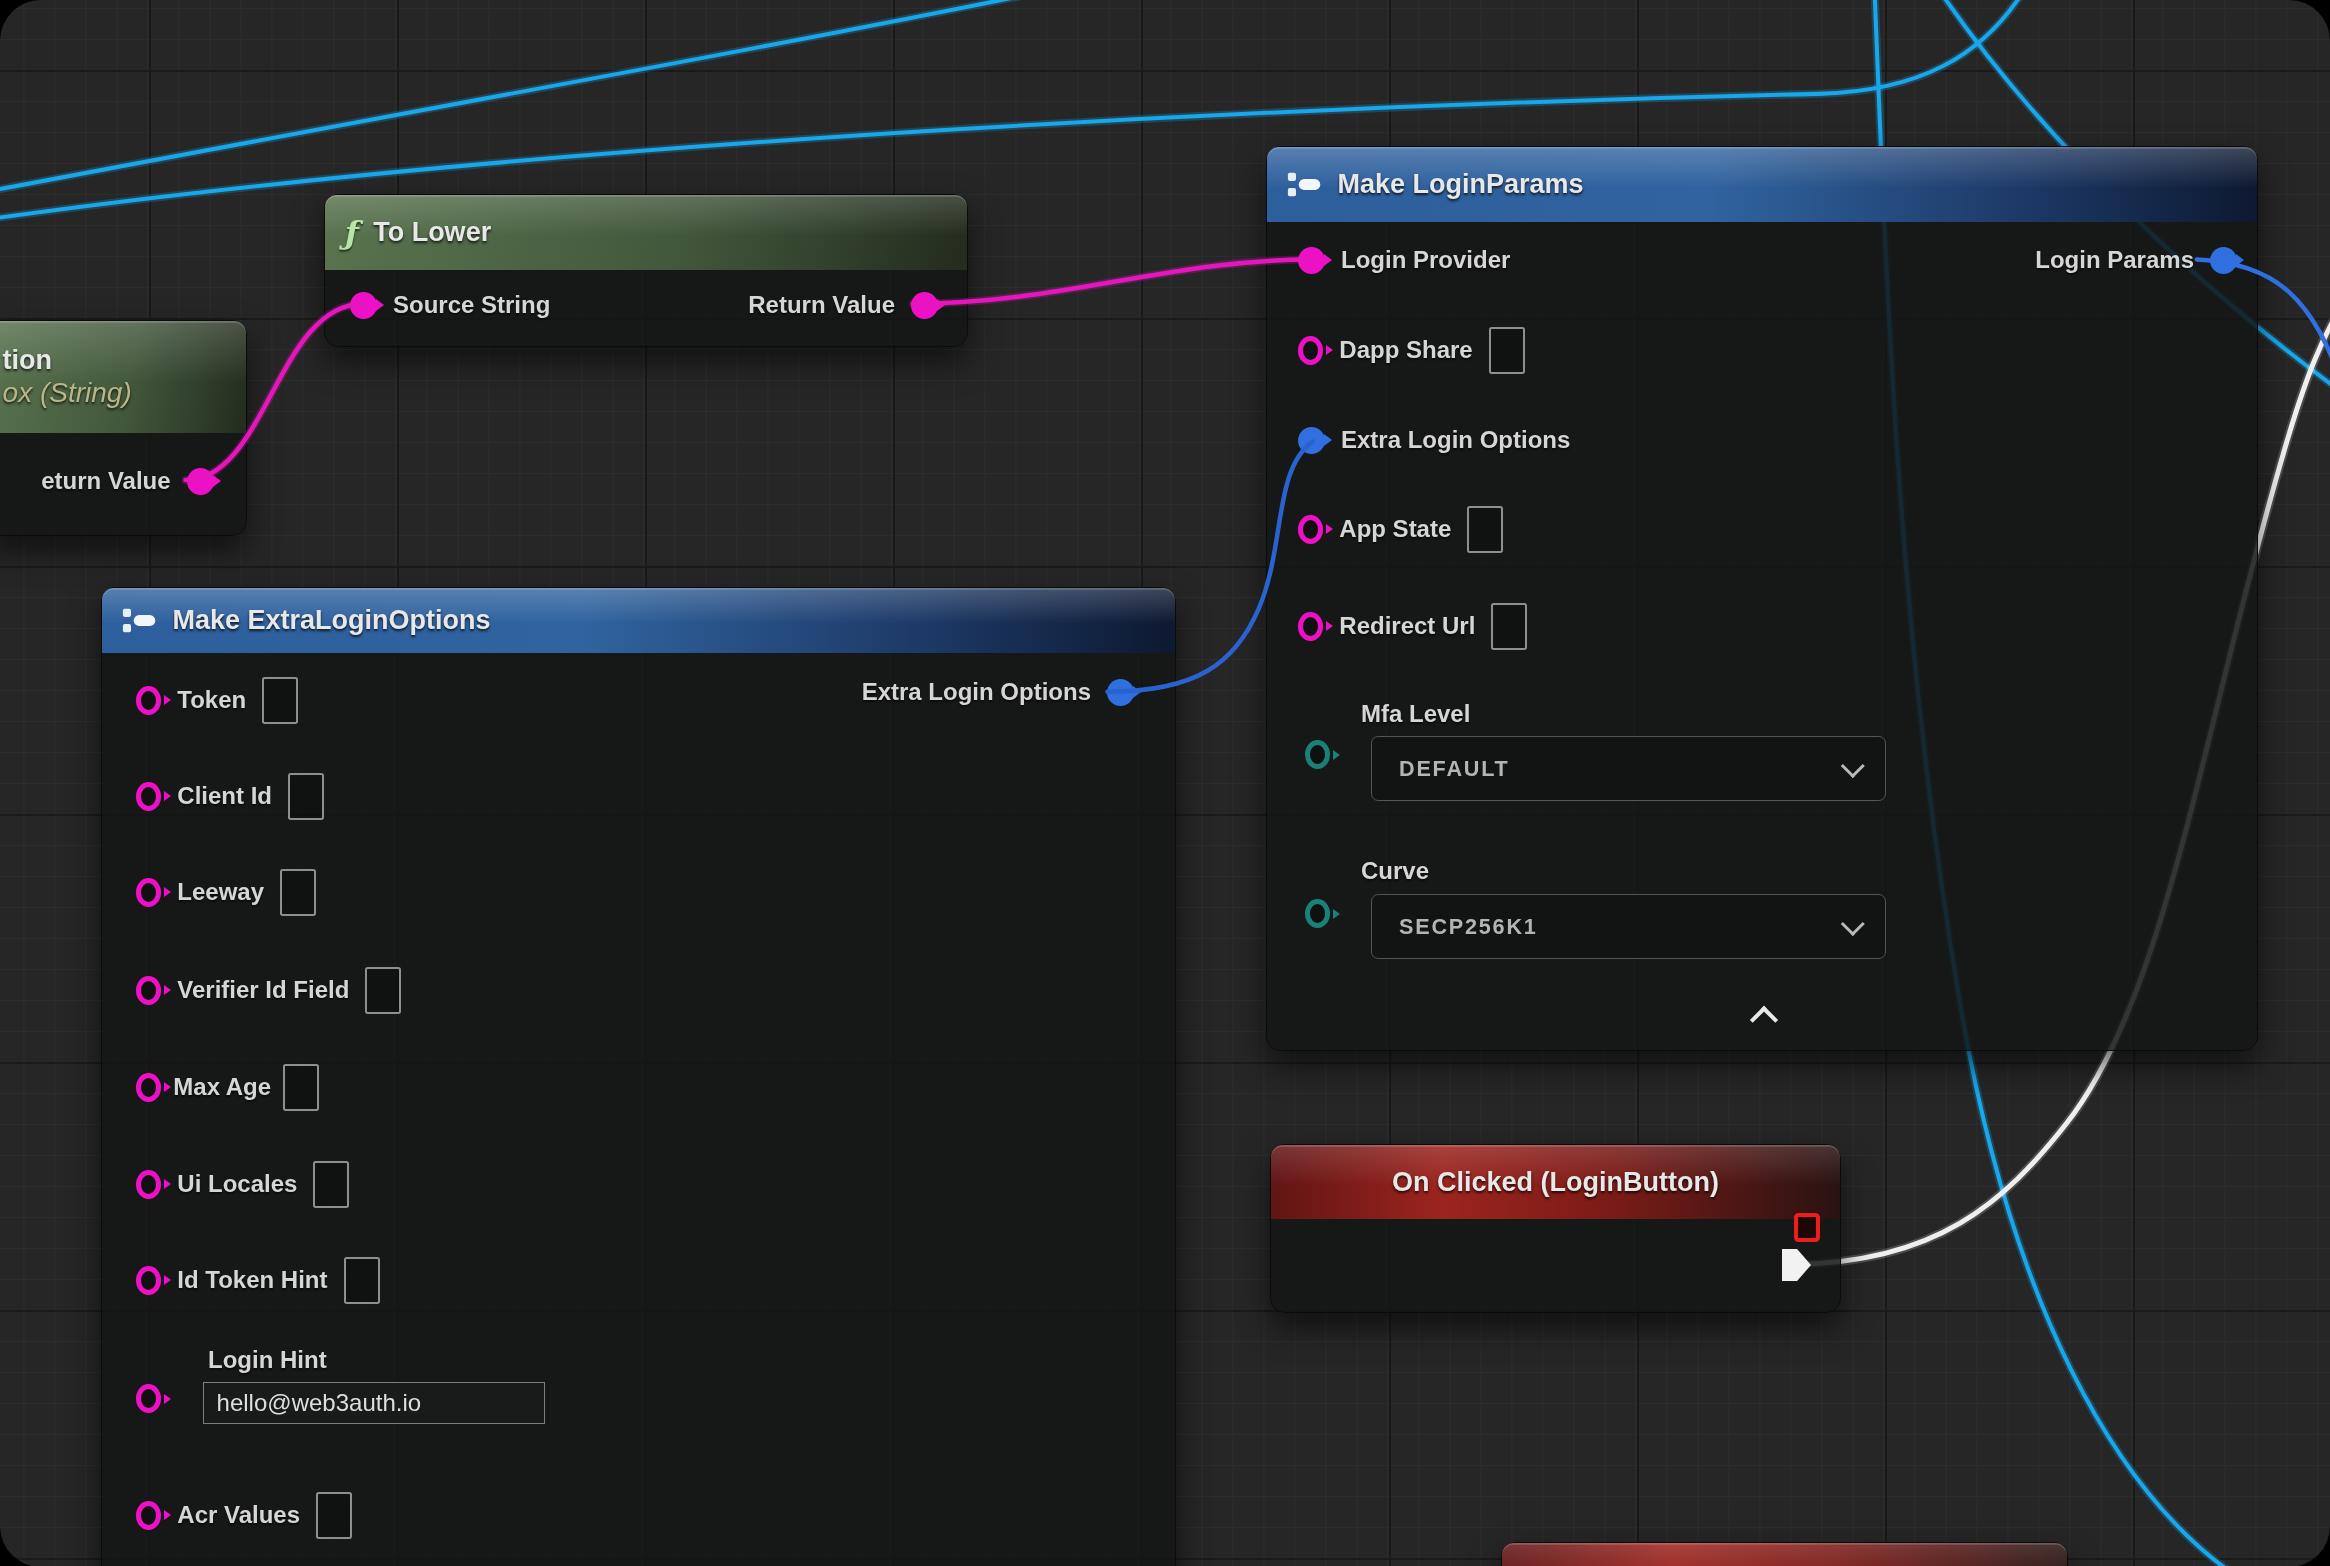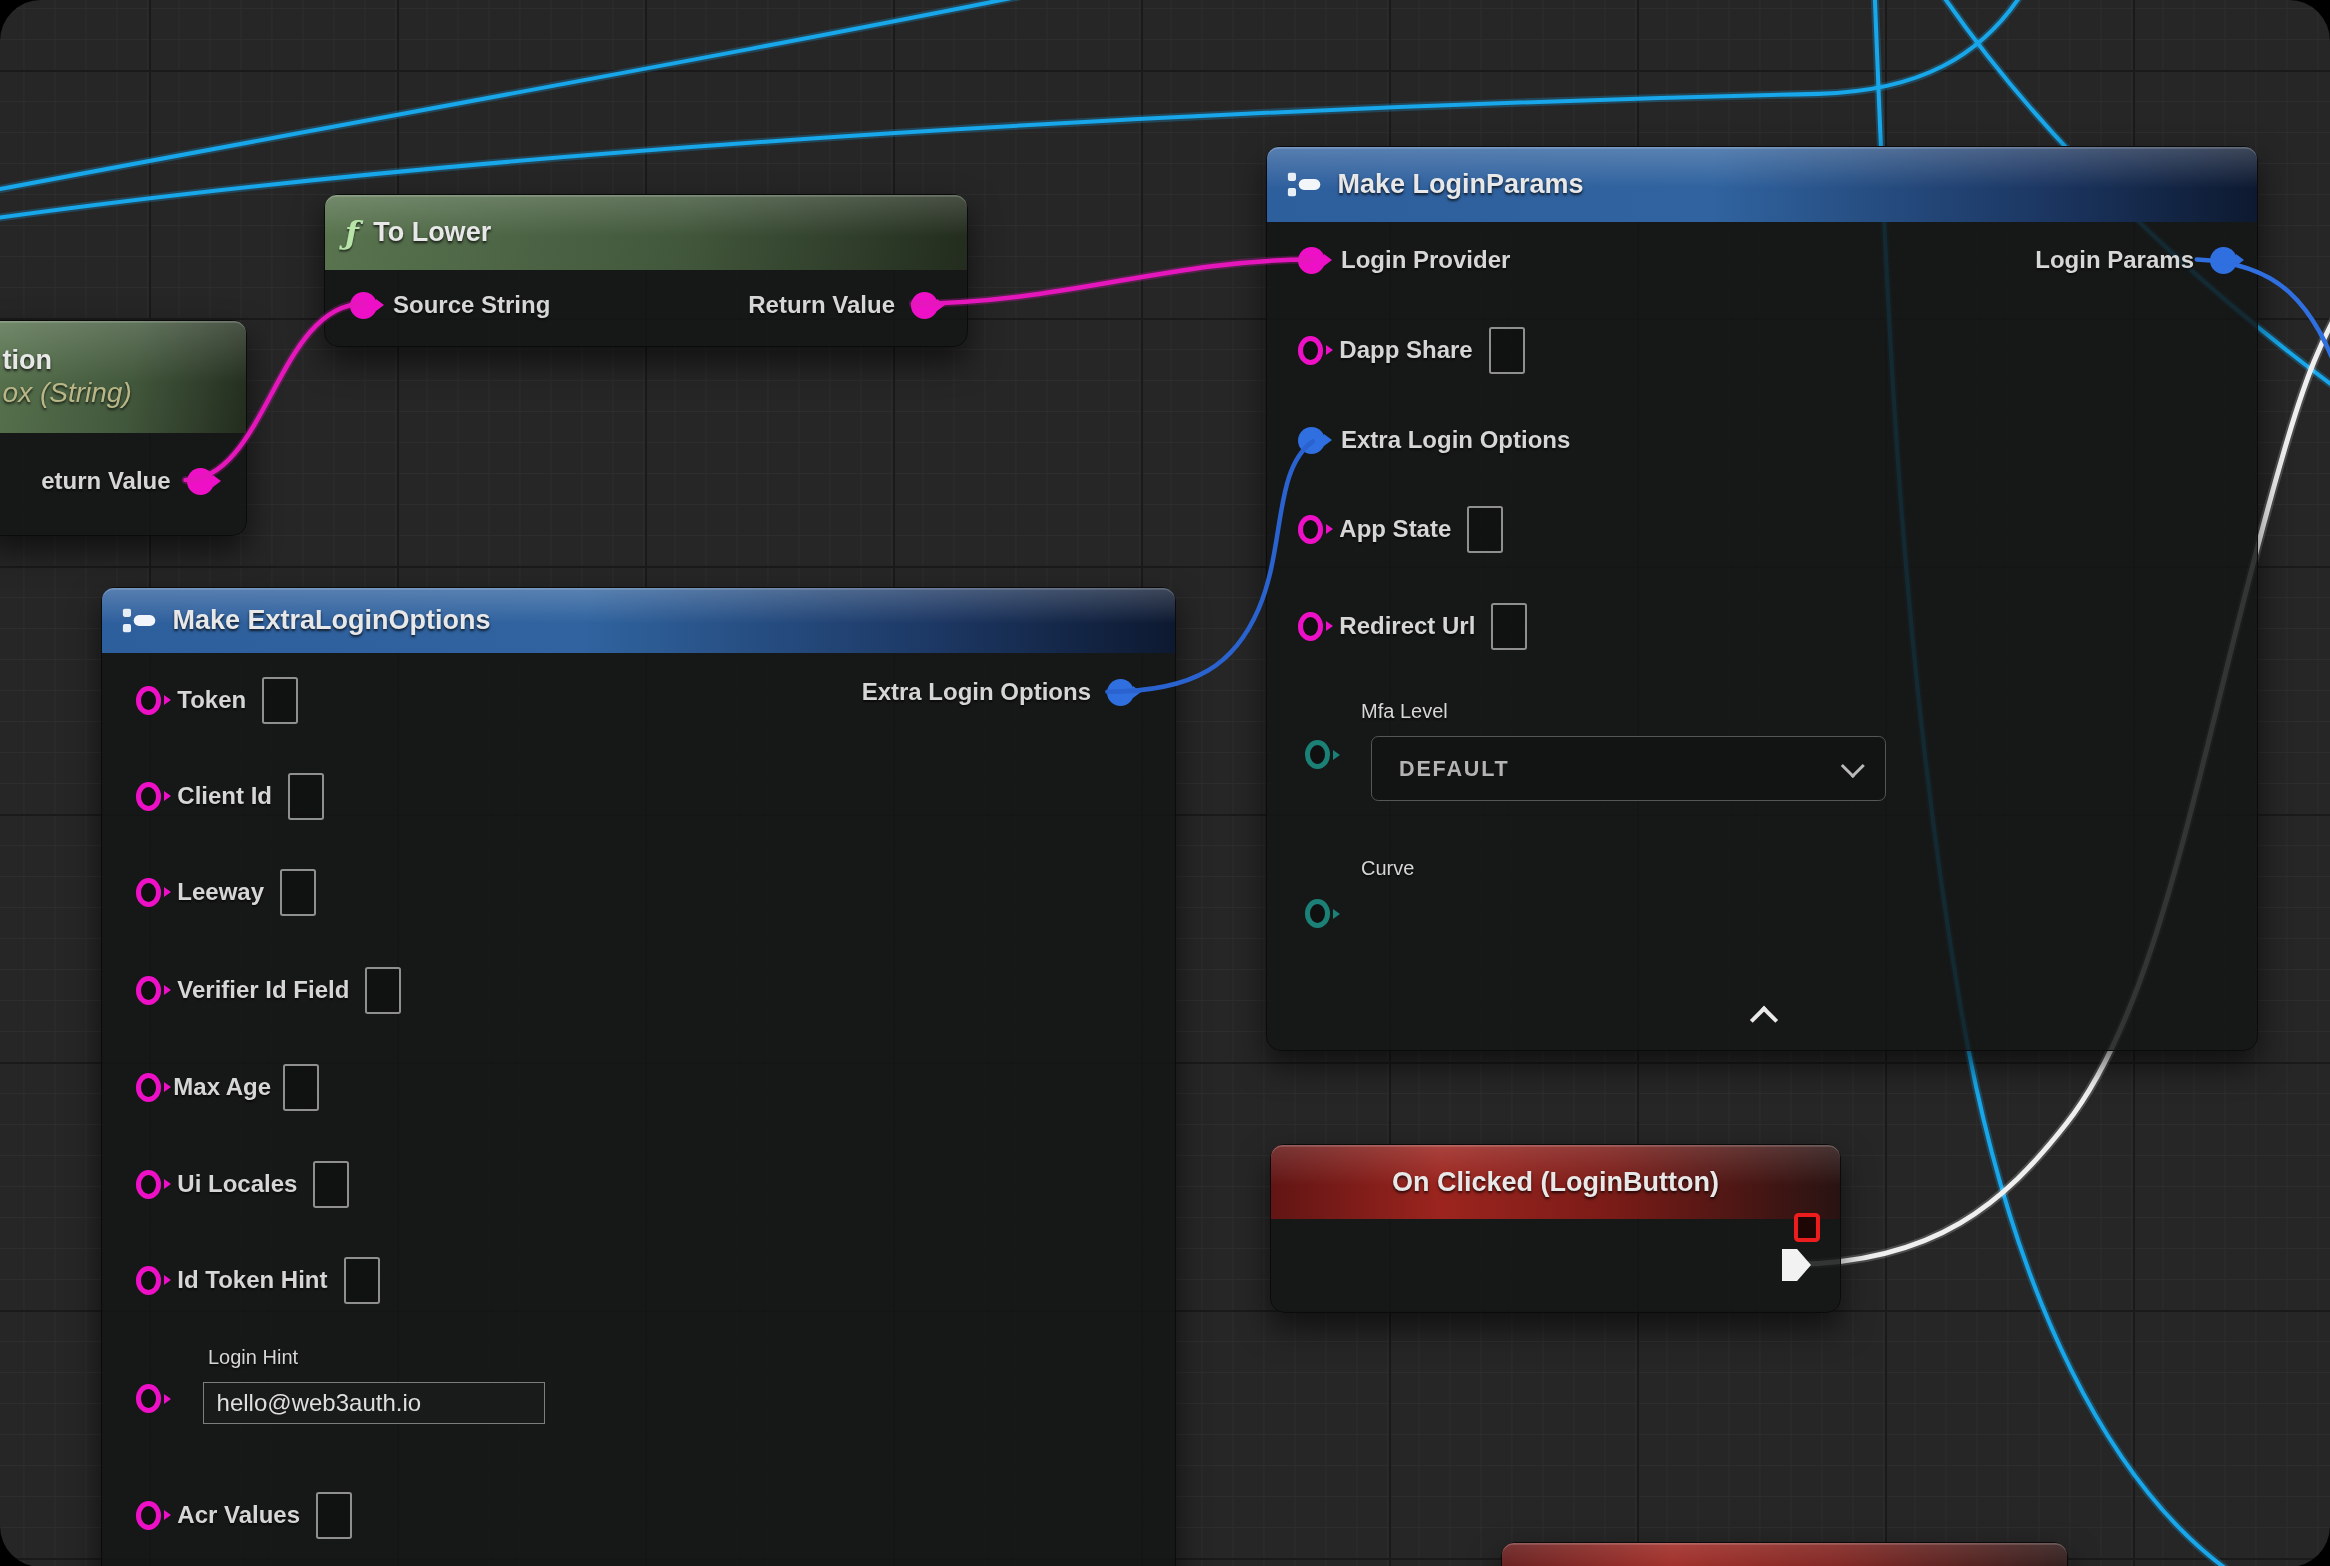--- a/index.html
+++ b/index.html
@@ -46,21 +46,21 @@
   .checkbox{flex:none;width:32px;height:43px;border:2.7px solid #8f8f8f;border-radius:2.7px;background:rgba(0,0,0,.25);}
   .exec-pin{position:absolute;width:29px;height:32px;background:#f2f2f2;
       clip-path:polygon(0 0,52% 0,100% 50%,52% 100%,0 100%);}
   .dropdown{position:absolute;height:63px;border:1.8px solid #545757;border-radius:7.2px;background:#121313;
       display:flex;align-items:center;padding:0 27px;}
   .dropdown .val{font-size:21.6px;font-weight:bold;letter-spacing:1.8px;color:#b4b4b4;}
   .chev-down{margin-left:auto;width:13.5px;height:13.5px;border-right:3.6px solid #b9b9b9;border-bottom:3.6px solid #b9b9b9;
       transform:rotate(45deg) translateY(-3.6px);}
   .chev-up{position:absolute;width:16px;height:16px;border-top:4.5px solid #e9e9e9;border-right:4.5px solid #e9e9e9;
       transform:rotate(-45deg);}
-  .sel-lbl{position:absolute;font-size:20px;font-weight:normal;color:#d6d6d6;text-shadow:0 1.8px 1.8px rgba(0,0,0,.55);}
+  .sel-lbl{position:absolute;font-size:24px;font-weight:bold;color:#d6d6d6;text-shadow:0 1.8px 1.8px rgba(0,0,0,.55);}
   .redsq{flex:none;margin-left:auto;width:18px;height:21.6px;border:4.5px solid #ee1d1d;border-radius:4.5px;background:#1e0605;}
   .fn-icon{font-family:"DejaVu Serif",serif;font-style:italic;font-size:32px;font-weight:bold;color:#b9e4a9;
       text-shadow:0 1.8px 1.8px rgba(0,0,0,.6);line-height:1;}
   .textbox{position:absolute;display:flex;align-items:center;height:40px;border:1.8px solid #7d7d7d;
       background:#191a1a;color:#dedede;font-size:24px;padding:0 12.6px;white-space:nowrap;}
 </style>
 </head>
 <body>
 
 <div id="frame">
@@ -206,20 +206,24 @@
 
     <span class="sel-lbl" style="left:94px;top:553px;">Mfa Level</span>
     <span class="pin pin-hollow tealpin" style="position:absolute;left:38px;top:593px;"></span>
     <div class="dropdown" style="left:104px;top:589px;width:459px;">
       <span class="val">DEFAULT</span>
       <span class="chev-down"></span>
     </div>
 
     <span class="sel-lbl" style="left:94px;top:710px;">Curve</span>
     <span class="pin pin-hollow tealpin" style="position:absolute;left:38px;top:752px;"></span>
+    <div class="dropdown" style="left:104px;top:747px;width:459px;">
+      <span class="val">SECP256K1</span>
+      <span class="chev-down"></span>
+    </div>
 
     <span class="chev-up" style="left:487px;top:863px;"></span>
   </div>
 
   <div class="node" style="left:1270px;top:1144px;width:569px;height:167px;">
     <div class="node-header hdr-red" style="height:58px;">
       <svg width="32" height="32" viewBox="0 0 36 36">
         <path d="M18 4 L30 16 L23 18 L30 20 L18 32 L6 18 Z" fill="none" stroke="#f0f0f0" stroke-width="3" stroke-linejoin="round"></path>
       </svg>
       <span>On Clicked (LoginButton)</span>

